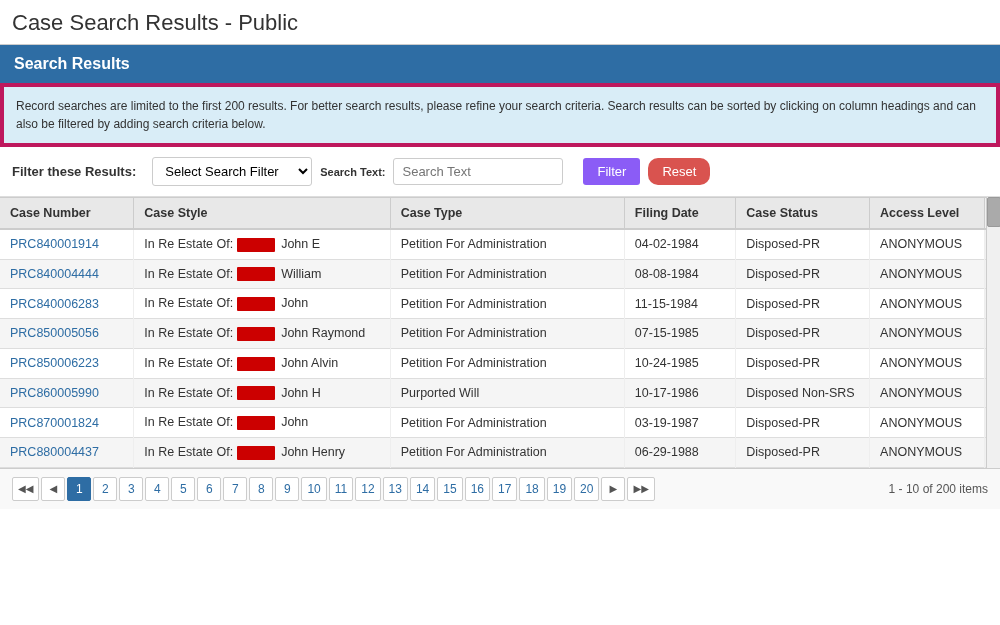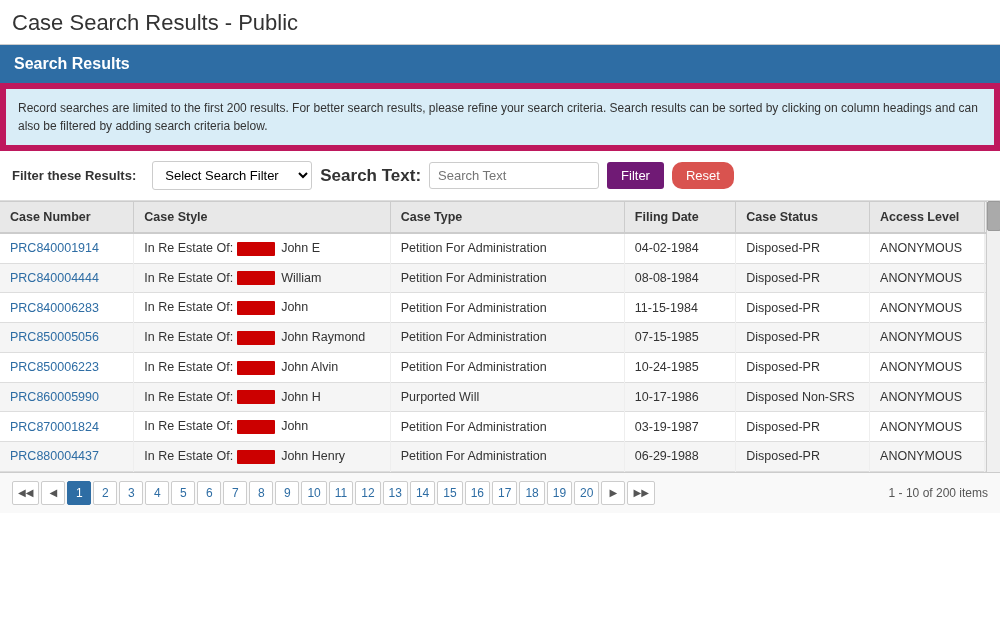--- a/index.html
+++ b/index.html
@@ -17,21 +17,21 @@
       background: #2e6da4;
       color: #fff;
       font-size: 16px;
       font-weight: bold;
       padding: 10px 14px;
       margin: 0;
     }
 
     .info-bar {
       background: #d9edf7;
-      border: 6px solid #be185d;
+      border: 4px solid #be185d;
       color: #333;
       font-size: 12px;
       padding: 10px 12px;
       margin: 0;
       line-height: 1.5;
     }
 
     .filter-bar {
       display: flex;
       align-items: center;
@@ -51,41 +51,42 @@
       font-size: 13px;
       padding: 5px 8px;
       border: 1px solid #ccc;
       border-radius: 3px;
       background: #fff;
       min-width: 160px;
       cursor: pointer;
     }
 
     .search-text-label {
-      font-size: 17px;
+      font-size: 11px;
       font-weight: bold;
       white-space: nowrap;
     }
 
     .search-text-input {
       font-size: 13px;
       padding: 5px 8px;
       border: 1px solid #ccc;
       border-radius: 3px;
       width: 170px;
     }
 
     .btn-filter {
-      background: #701a75;
+      background: #8b5cf6;
       color: #fff;
       border: none;
       padding: 6px 14px;
       font-size: 13px;
       border-radius: 3px;
       cursor: pointer;
+      margin-left: 12px;
     }
 
     .btn-reset {
       background: #d9534f;
       color: #fff;
       border: none;
       padding: 6px 14px;
       font-size: 13px;
       border-radius: 10px;
       cursor: pointer;

